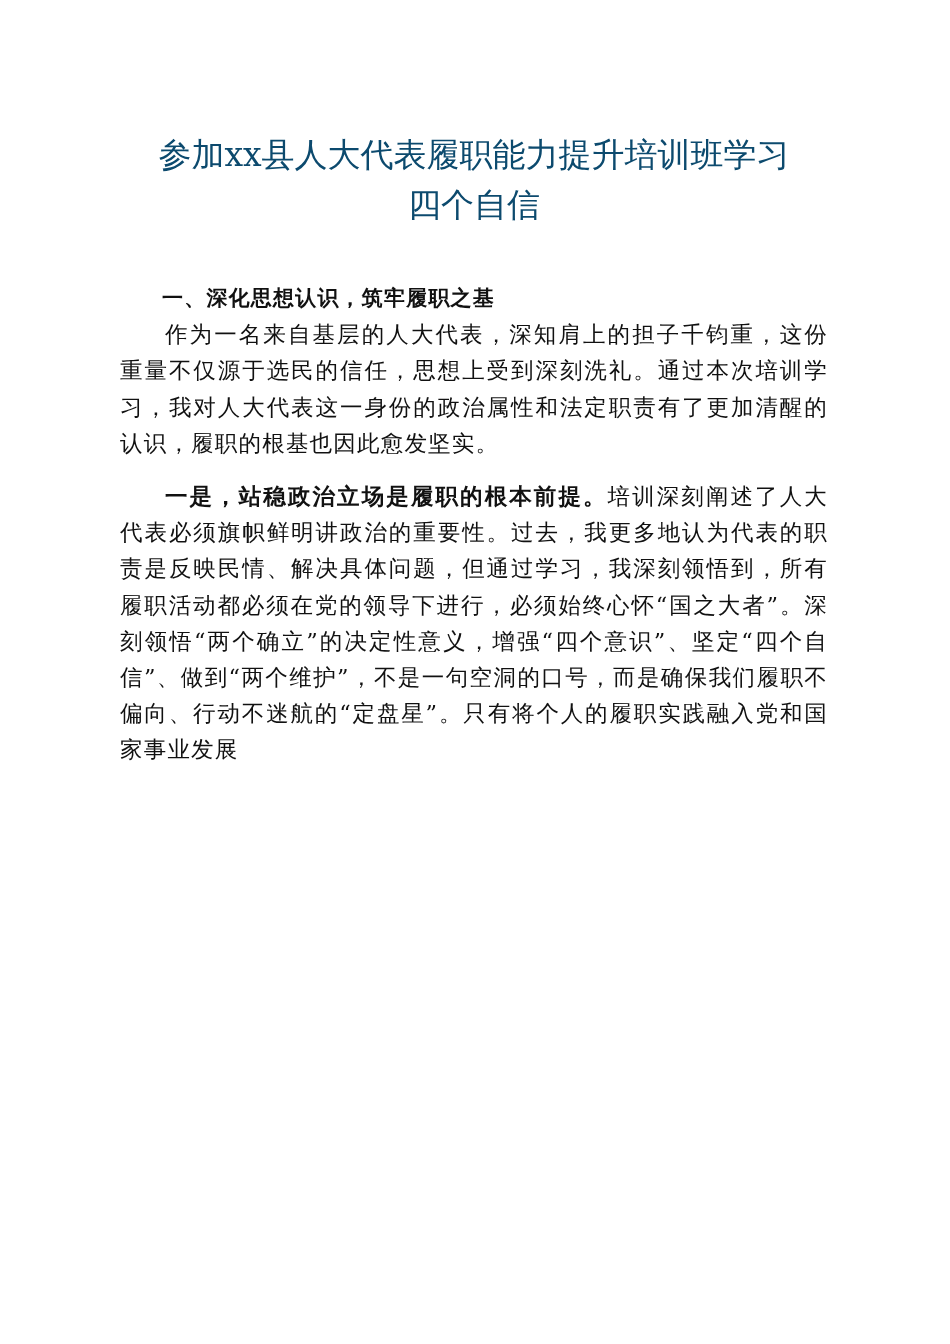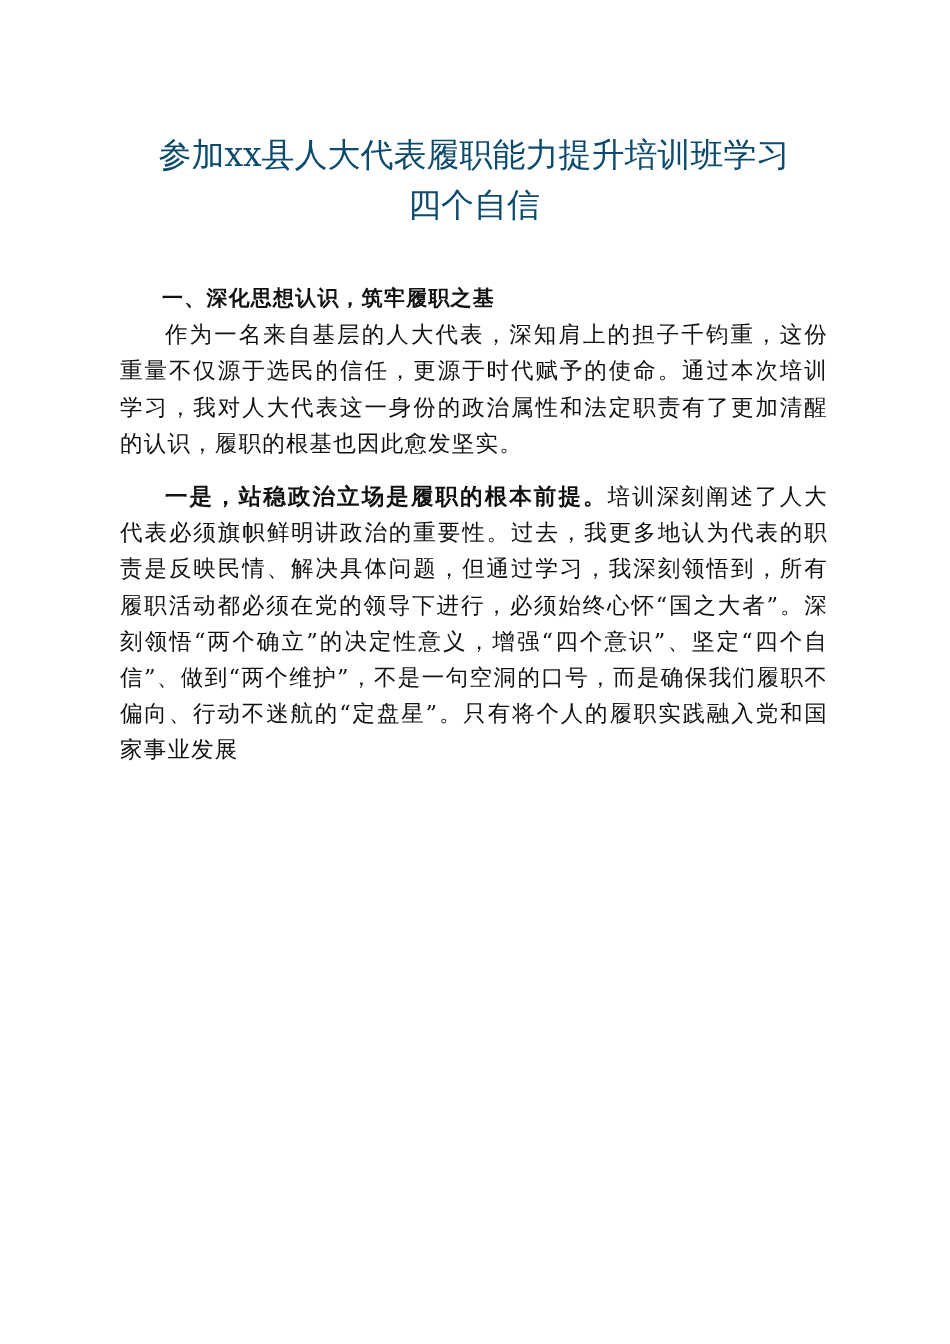--- a/index.html
+++ b/index.html
@@ -21,16 +21,16 @@
 <body>
 
 <div class="page">
   <h1 class="title">
     <span>参加xx县人大代表履职能力提升培训班学习</span><br>
     <span>四个自信</span>
   </h1>
 
   <div class="body-text">
     <p class="heading">一、深化思想认识，筑牢履职之基</p>
-    <p>作为一名来自基层的人大代表，深知肩上的担子千钧重，这份重量不仅源于选民的信任，更源于时代赋予的使命。通过本次培训学习，我对人大代表这一身份的政治属性和法定职责有了更加清醒的认识，履职的根基也因此愈发坚实。</p>
+    <p>作为一名来自基层的人大代表，深知肩上的担子千钧重，这份重量不仅源于选民的信任，思想上受到深刻洗礼。通过本次培训学习，我对人大代表这一身份的政治属性和法定职责有了更加清醒的认识，履职的根基也因此愈发坚实。</p>
     <p class="gap"><span class="lead">一是，站稳政治立场是履职的根本前提。</span><span>培训深刻阐述了人大代表必须旗帜鲜明讲政治的重要性。过去，我更多地认为代表的职责是反映民情、解决具体问题，但通过学习，我深刻领悟到，所有履职活动都必须在党的领导下进行，必须始终心怀“国之大者”。深刻领悟“两个确立”的决定性意义，增强“四个意识”、坚定“四个自信”、做到“两个维护”，不是一句空洞的口号，而是确保我们履职不偏向、行动不迷航的“定盘星”。只有将个人的履职实践融入党和国家事业发展</span></p>
   </div>
 </div>
 
 </body></html>

